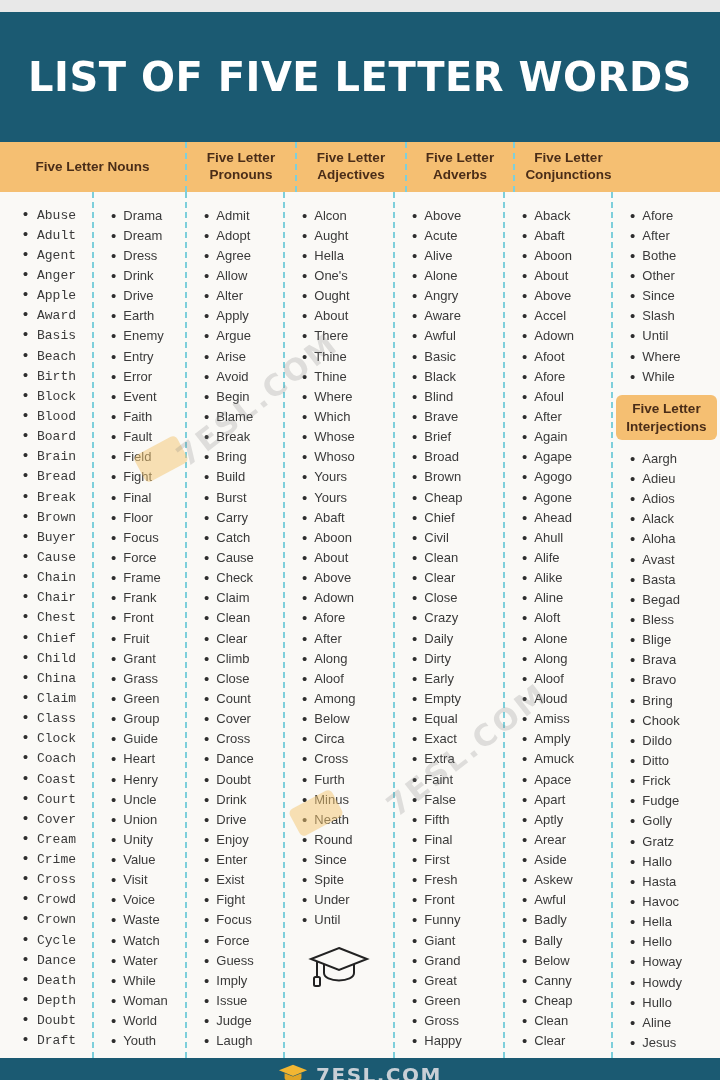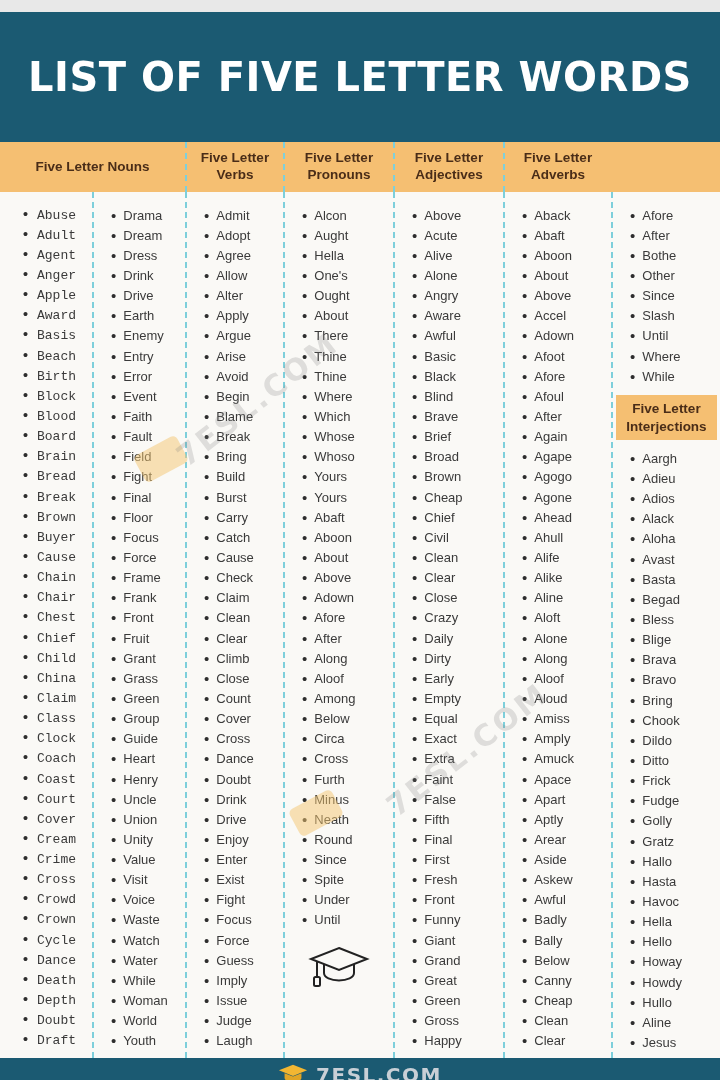--- a/index.html
+++ b/index.html
@@ -57,21 +57,21 @@
   .word{
     height:20.15px;display:flex;align-items:center;
     font-size:13px;color:var(--ink);white-space:nowrap;
   }
   .word::before{
     content:"\2022";
     font-size:15px;line-height:1;margin-right:7px;color:#2e2e2e;
   }
   .subheader{
     margin:9px 3px 8px 3px;padding:5px 2px;
-    background:var(--orange);border-radius:0;
+    background:var(--orange);border-radius:6px;
     text-align:center;color:var(--brown);
     font-weight:bold;font-size:13.5px;line-height:1.3;
   }
   .cap-outline{
     margin-top:12px;display:flex;justify-content:center;
   }
   
   .footer{
     position:absolute;left:0;bottom:0;width:720px;height:34px;
     background:var(--teal);
@@ -103,31 +103,31 @@
 <div class="page">
 
   <header class="titlebar">
     <h1>LIST OF FIVE LETTER WORDS</h1>
   </header>
 
   <div class="cat-row">
     <div class="cat-cell cw-nouns">
       <span>Five Letter Nouns</span>
     </div>
-    <div class="cat-cell cw-verbs">
-      <span>Five Letter Verbs</span>
-    </div>
     <div class="cat-cell cw-pronouns">
       <span>Five Letter Pronouns</span>
     </div>
     <div class="cat-cell cw-adjectives">
       <span>Five Letter Adjectives</span>
     </div>
     <div class="cat-cell cw-adverbs">
       <span>Five Letter Adverbs</span>
+    </div>
+    <div class="cat-cell cw-conjunctions">
+      <span>Five Letter Conjunctions</span>
     </div>
   </div>
 
   <div class="body-row">
 
     <div class="col w1">
       <div class="words">
           <div class="word">Abuse</div>
           <div class="word">Adult</div>
           <div class="word">Agent</div>

